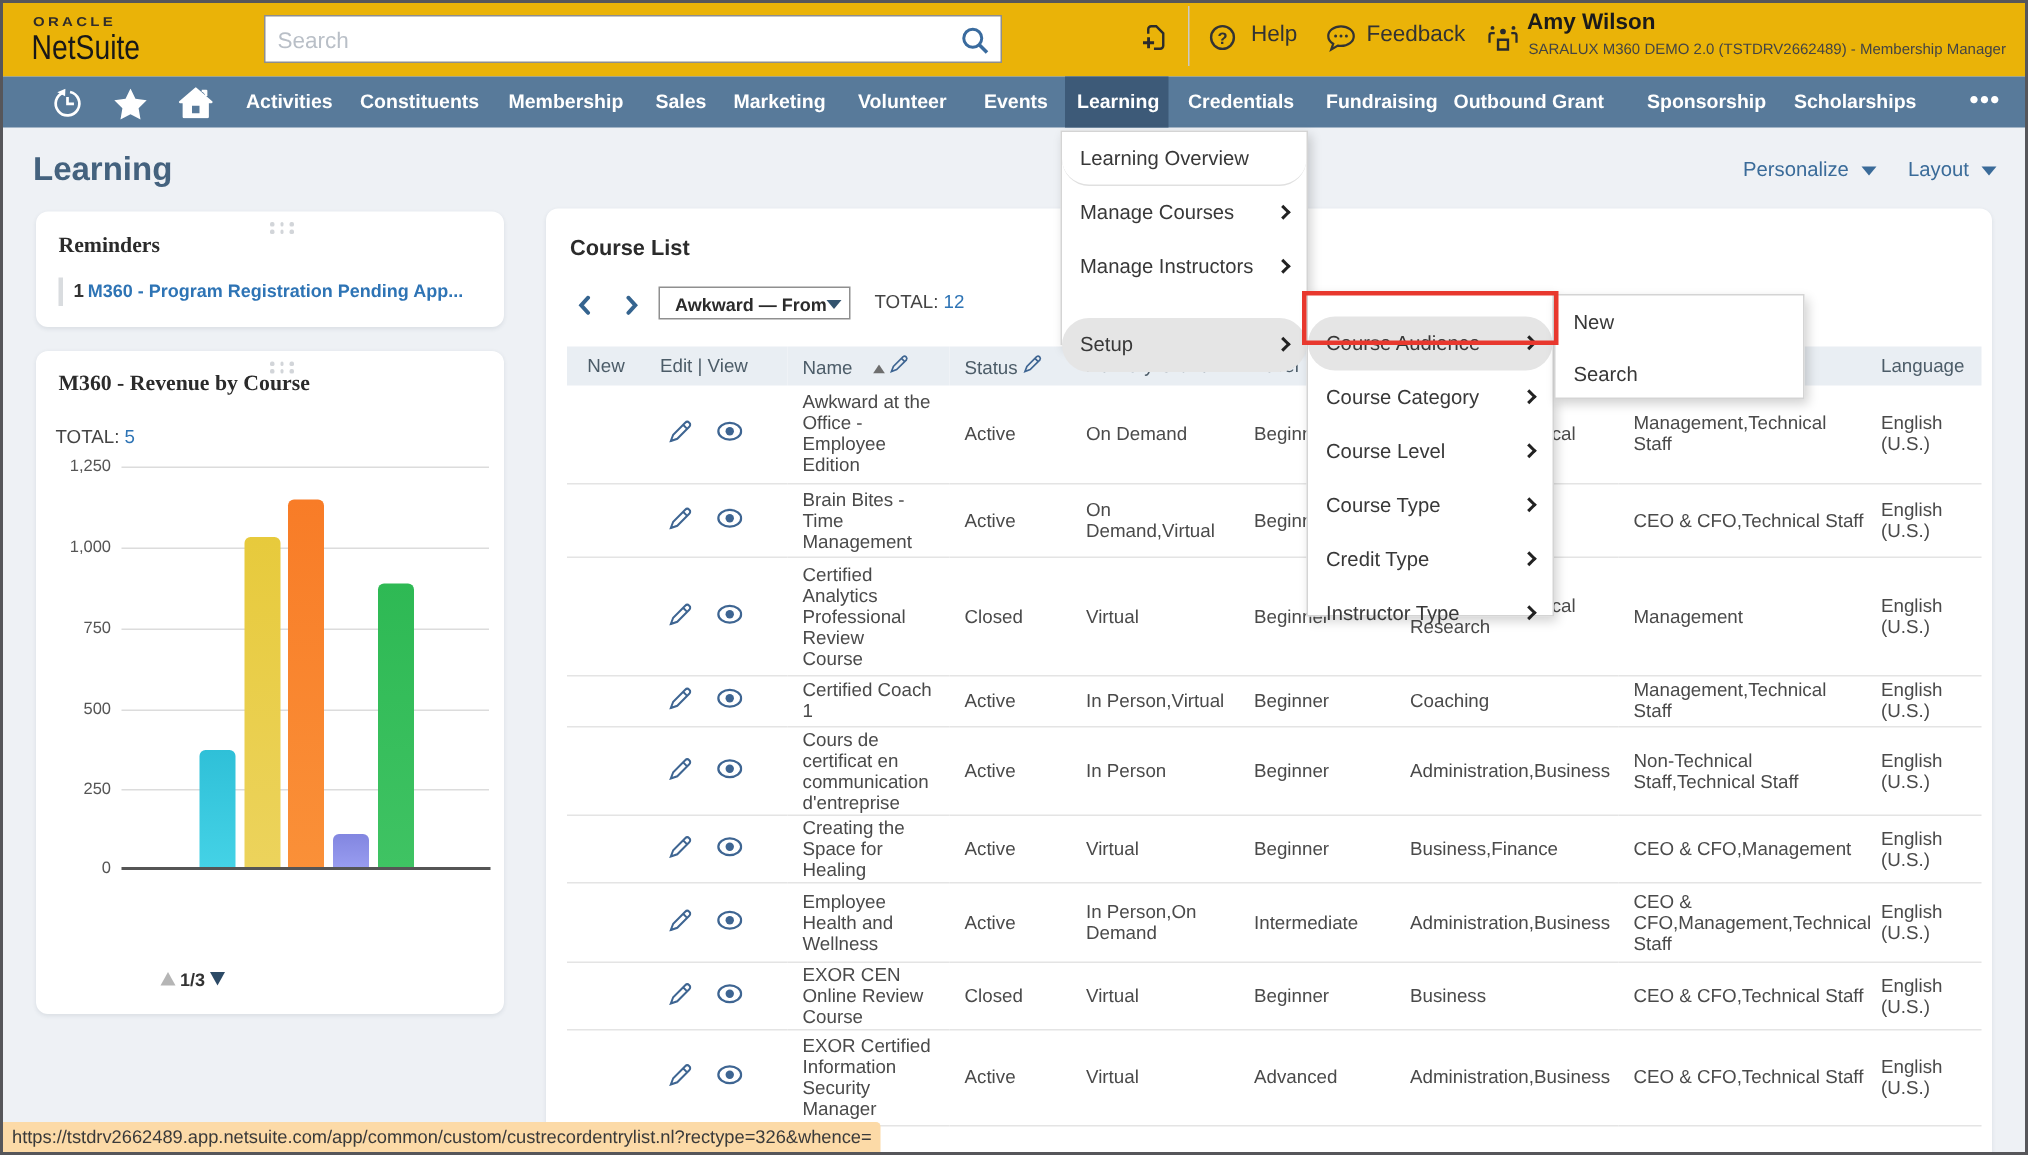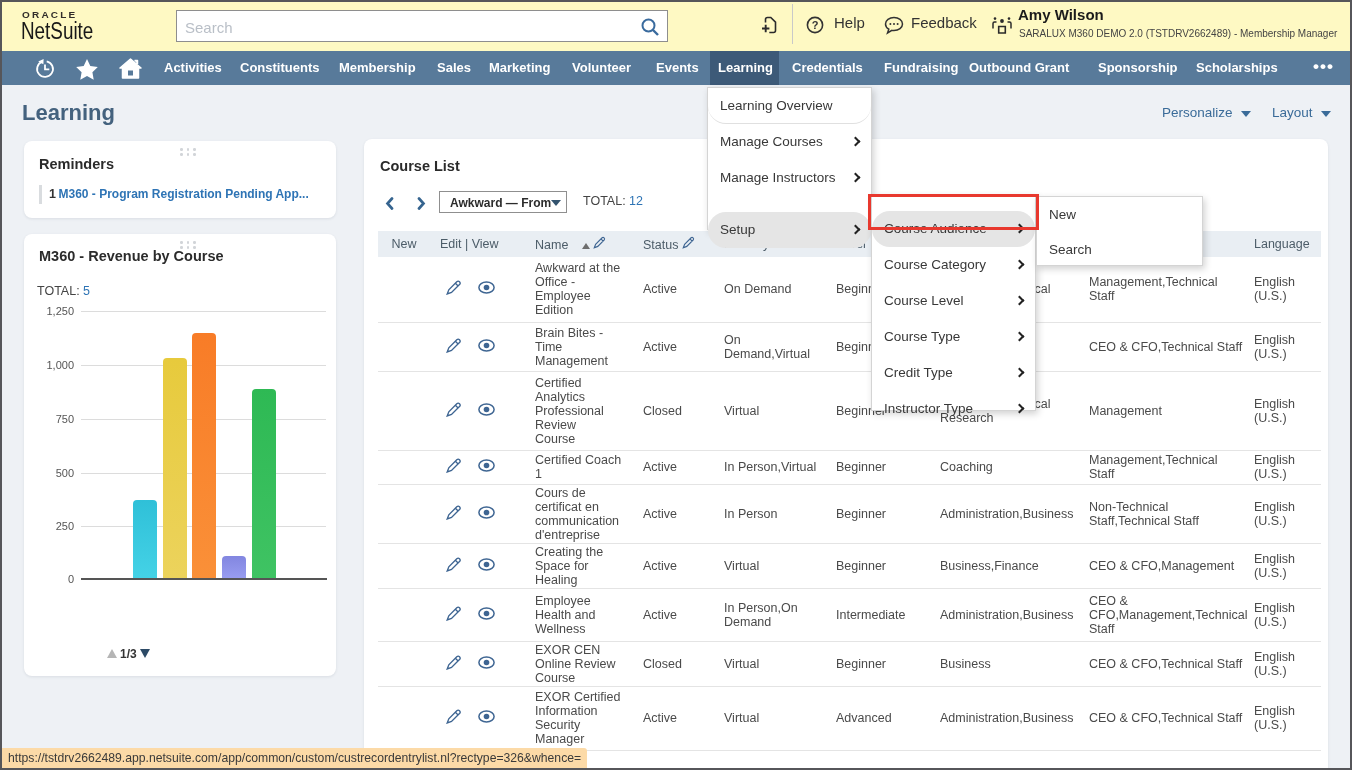--- a/index.html
+++ b/index.html
@@ -2,21 +2,21 @@
 <html><head>
 <meta charset="utf-8">
 <style>
 * { margin:0; padding:0; box-sizing:border-box; }
 html,body { width:1352px; height:770px; overflow:hidden; }
 body { font-family:"Liberation Sans", sans-serif; position:relative; background:#eef1f5; }
 #frame { position:absolute; left:0; top:0; width:1352px; height:770px; border:2px solid #56565a; z-index:100; pointer-events:none; }
 .abs { position:absolute; }
 
 
-#topbar { position:absolute; left:0; top:0; width:1352px; height:51px; background:#fef9c3; }
+#topbar { position:absolute; left:0; top:0; width:1352px; height:51px; background:#eab308; }
 #logo-oracle { position:absolute; left:22px; top:10px; font-size:10px; font-weight:bold; letter-spacing:2.2px; color:#312d2a; transform:scaleY(0.85); }
 #logo-netsuite { position:absolute; left:21px; top:18px; font-size:23px; color:#181818; letter-spacing:0px; transform:scaleX(0.82); transform-origin:0 0; }
 #searchbox { position:absolute; left:176px; top:10px; width:492px; height:32px; border:1px solid #8e8e8e; background:#fff; }
 #searchbox .ph { position:absolute; left:8px; top:8px; font-size:15px; color:#b9bfc7; }
 .tb-txt { position:absolute; top:14px; font-size:15px; color:#333; }
 #amy { position:absolute; left:1018px; top:6px; font-size:15px; font-weight:bold; color:#1b1b1b; }
 #amysub { position:absolute; left:1019px; top:28px; font-size:10px; color:#444; white-space:nowrap; }
 #tb-divider { position:absolute; left:792px; top:4px; width:1px; height:40px; background:#c9c9c9; }
 
 
@@ -33,21 +33,21 @@
 
 .panel { position:absolute; background:#fff; border-radius:8px; box-shadow:0 1px 3px rgba(40,60,80,0.10); }
 #p-rem { left:24px; top:141px; width:312px; height:77px; }
 #p-chart { left:24px; top:234px; width:312px; height:442px; }
 #p-course { left:364px; top:139px; width:964px; height:631px; border-bottom-left-radius:0; border-bottom-right-radius:0; }
 .dots6 { position:absolute; width:24px; height:9px; }
 .dots6 i { position:absolute; width:2.5px; height:2.5px; background:#d2d5d9; border-radius:50%; }
 .dots6 i:nth-child(1){left:0;top:0}.dots6 i:nth-child(2){left:6.5px;top:0}.dots6 i:nth-child(3){left:13px;top:0}
 .dots6 i:nth-child(4){left:0;top:5px}.dots6 i:nth-child(5){left:6.5px;top:5px}.dots6 i:nth-child(6){left:13px;top:5px}
 
-.ptitle { position:absolute; font-size:14.5px; font-weight:bold; color:#2b2b2b; }
+.ptitle { position:absolute; font-size:14.5px; font-weight:bold; color:#2b2b2b;font-family:Liberation Serif, serif; }
 
 
 #rem-bar { position:absolute; left:15px; top:44px; width:3px; height:19px; background:#d9dcdf; }
 #rem-num { position:absolute; left:25px; top:46px; font-size:12.5px; font-weight:bold; color:#333; }
 #rem-link { position:absolute; left:34.5px; top:46px; font-size:12px; font-weight:bold; color:#2e74b5; }
 
 
 .ylab { position:absolute; font-size:11px; color:#555; text-align:right; width:40px; right:262px; }
 .gline { position:absolute; left:57px; width:245px; height:1px; background:#dcdcdc; }
 #baseline { position:absolute; left:57px; width:246px; height:2px; background:#555; }

